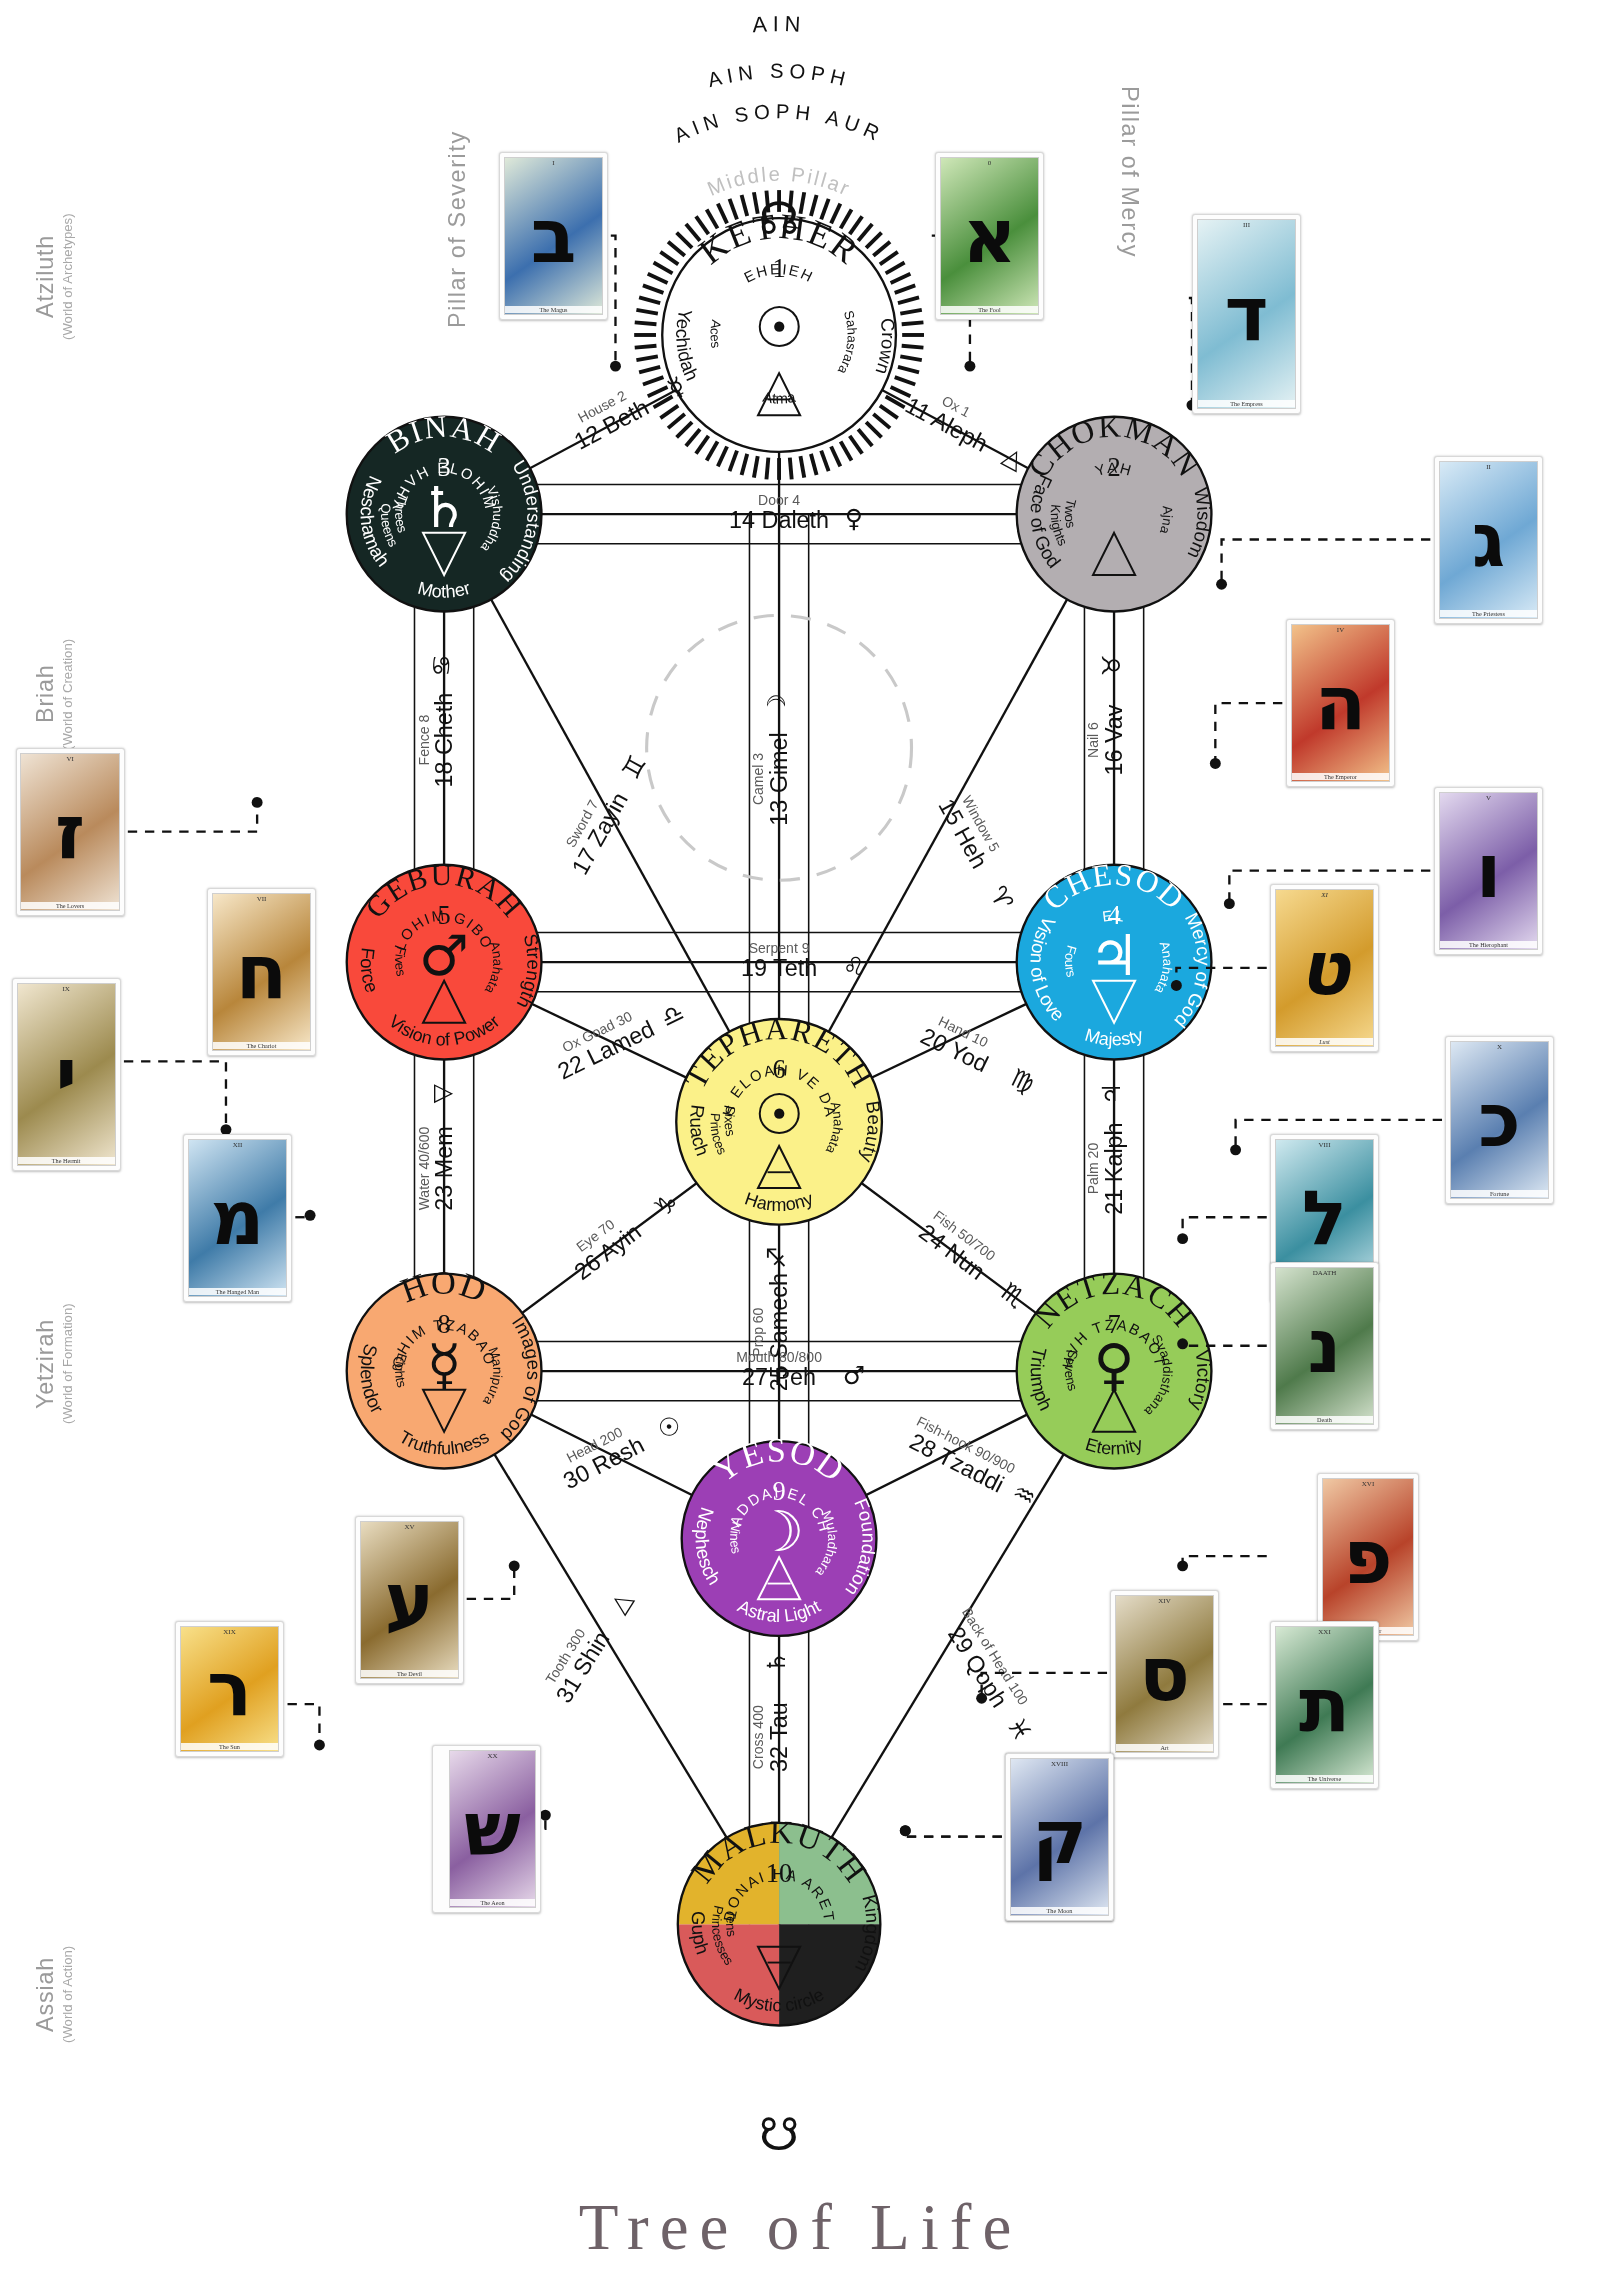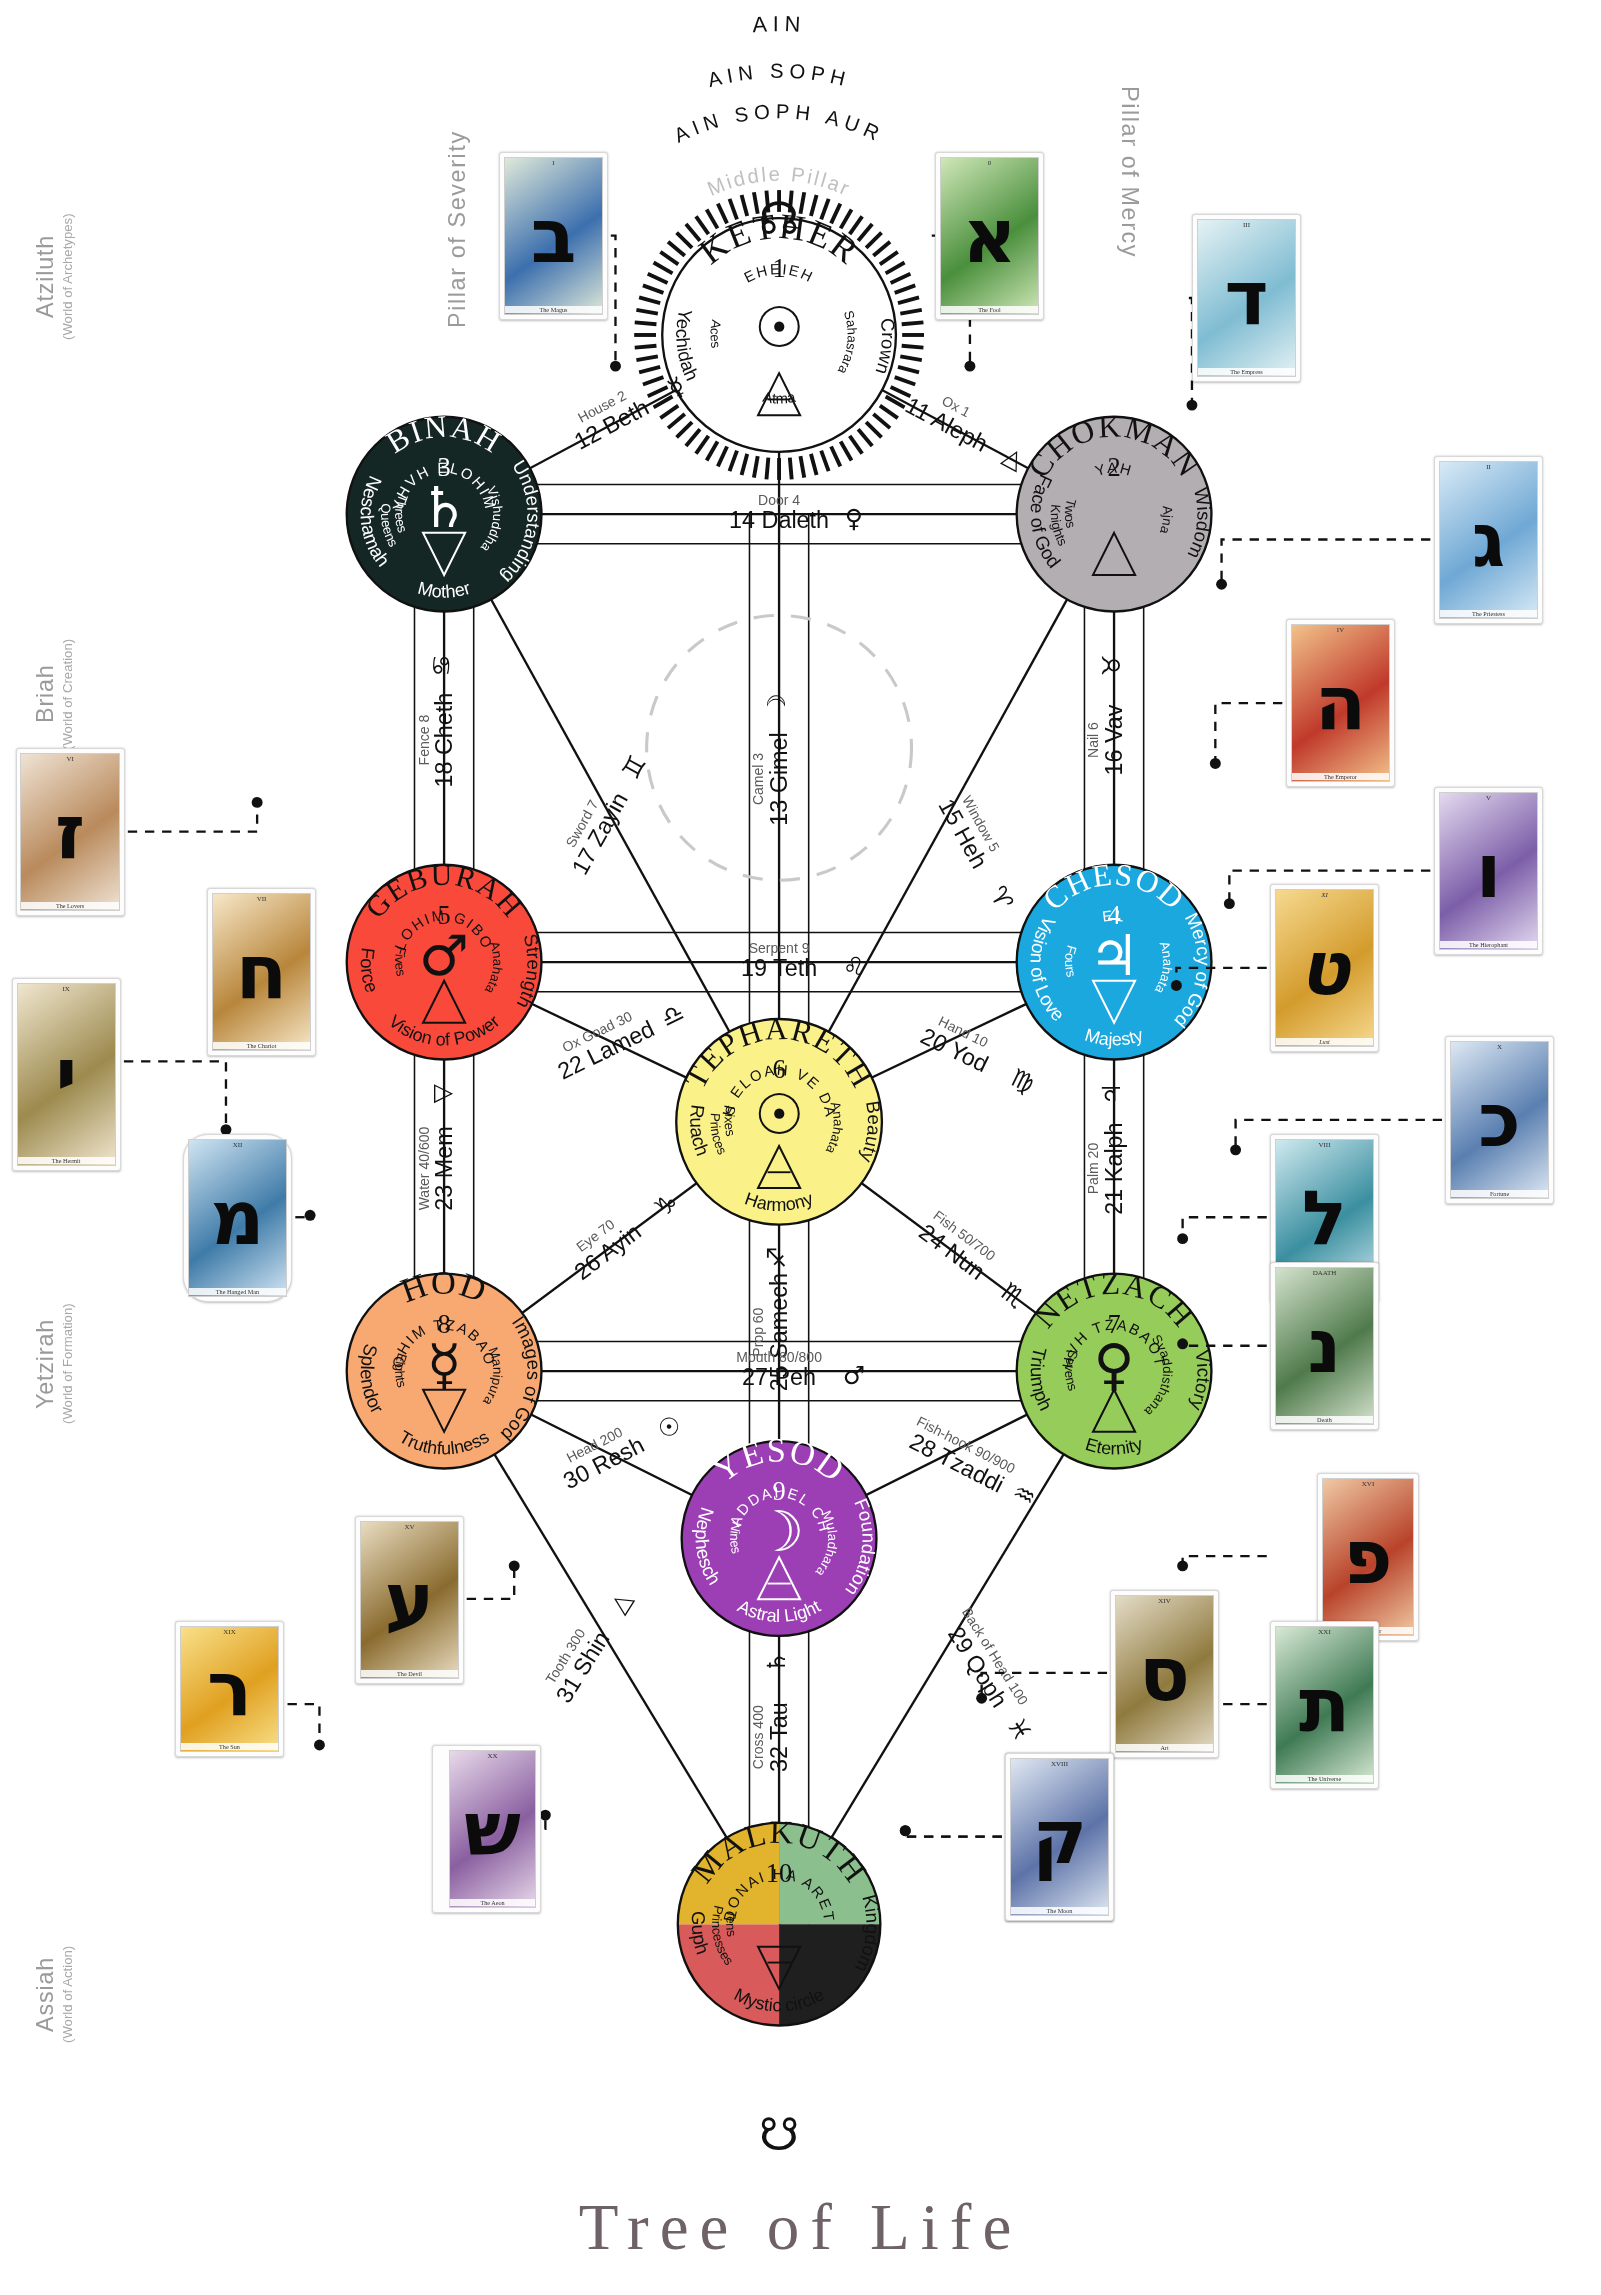--- a/index.html
+++ b/index.html
@@ -582,21 +582,21 @@
         </div>
       </div>
       <div class="card" style="left: 935px; top: 152px; width: 109px; height: 168px;">
         <div class="inner">
           <div class="art" style="background:linear-gradient(145deg,#cfe7b8 0%, #4a8f3c 55%, #cfe7b8 100%);"></div>
           <div class="rom">0</div>
           <div class="heb" style="font-size:75px;">א</div>
           <div class="cap">The Fool</div>
         </div>
       </div>
-      <div class="card" style="left: 1192px; top: 214px; width: 109px; height: 168px;">
+      <div class="card" style="left: 1192px; top: 214px; width: 109px; height: 200px;">
         <div class="inner">
           <div class="art" style="background:linear-gradient(145deg,#e5f2f4 0%, #7fbcd2 55%, #e5f2f4 100%);"></div>
           <div class="rom">III</div>
           <div class="heb" style="font-size:75px;">ד</div>
           <div class="cap">The Empress</div>
         </div>
       </div>
       <div class="card" style="left: 1434px; top: 456px; width: 109px; height: 168px;">
         <div class="inner">
           <div class="art" style="background:linear-gradient(145deg,#d8eaf6 0%, #6fa8d4 55%, #d8eaf6 100%);"></div>
@@ -646,21 +646,21 @@
         </div>
       </div>
       <div class="card" style="left: 11.7px; top: 978px; width: 109px; height: 193px;">
         <div class="inner">
           <div class="art" style="background:linear-gradient(145deg,#f0e6cf 0%, #9c8a4e 55%, #f0e6cf 100%);"></div>
           <div class="rom">IX</div>
           <div class="heb" style="font-size:75px;">י</div>
           <div class="cap">The Hermit</div>
         </div>
       </div>
-      <div class="card" style="left: 183px; top: 1134px; width: 109px; height: 168px; border-radius: 25px;">
+      <div class="card" style="left: 183px; top: 1134px; width: 109px; height: 168px;">
         <div class="inner">
           <div class="art" style="background:linear-gradient(145deg,#cfe4f2 0%, #3f7ba8 55%, #cfe4f2 100%);"></div>
           <div class="rom">XII</div>
           <div class="heb" style="font-size:75px;">מ</div>
           <div class="cap">The Hanged Man</div>
         </div>
       </div>
       <div class="card" style="left: 1445px; top: 1036px; width: 109px; height: 168px;">
         <div class="inner">
           <div class="art" style="background:linear-gradient(145deg,#dde8f3 0%, #5a7fb0 55%, #dde8f3 100%);"></div>

